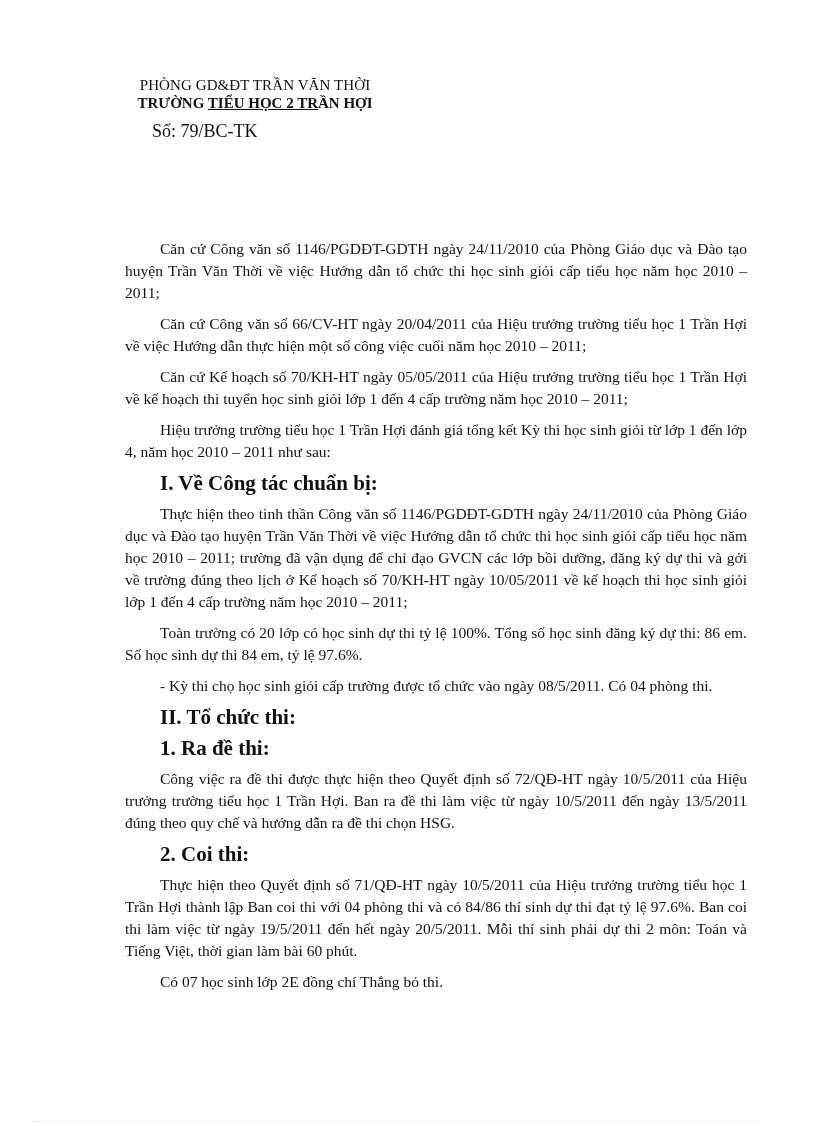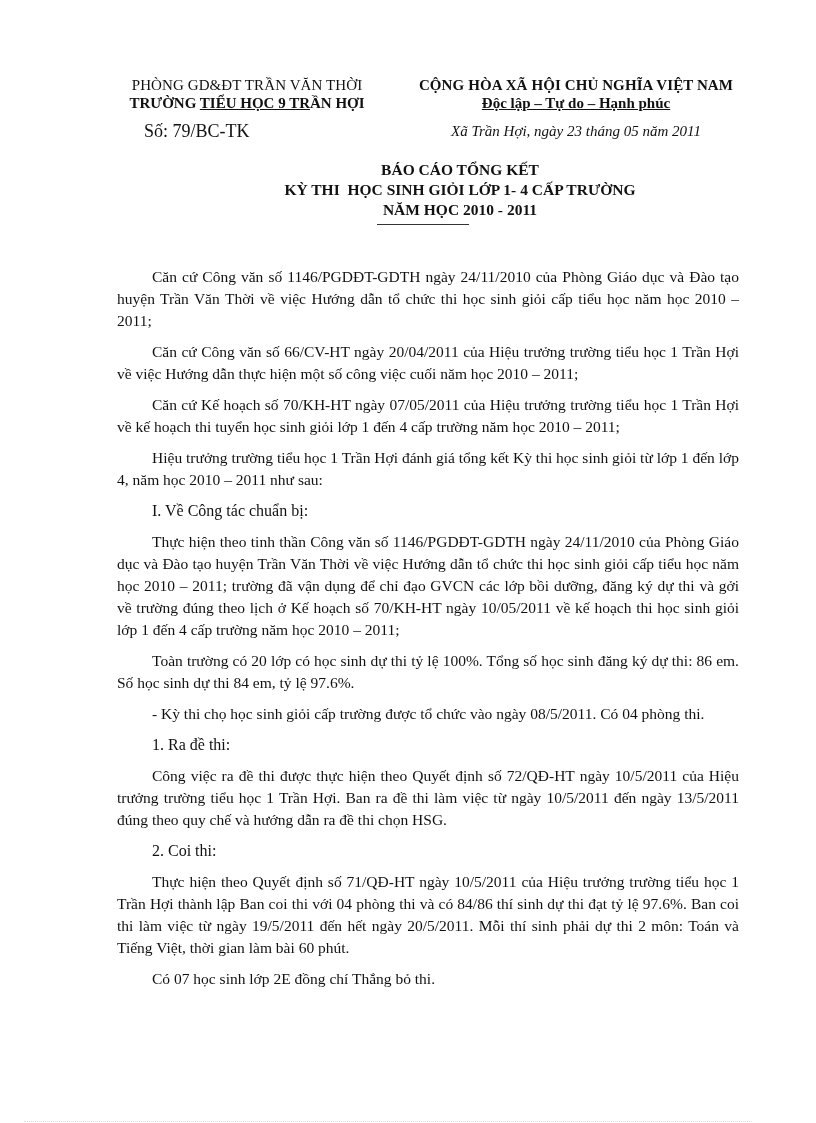--- a/index.html
+++ b/index.html
@@ -10,21 +10,21 @@
     body {
       width: 816px;
       height: 1123px;
       position: relative;
       overflow: hidden;
       font-family: "Liberation Serif", "DejaVu Serif", serif;
       color: #111111;
     }
     .page {
       position: absolute;
-      left: 0; top: 0;
+      left: 8px; top: 0;
       width: 776px; height: 1123px;
     }
     
     .hdr-left {
       position: absolute;
       left: 117px;
       top: 76px;
       width: 260px;
       font-size: 15px;
       line-height: 18px;
@@ -78,78 +78,67 @@
       left: -37px;
     }
     
     .body {
       position: absolute;
       left: 117px;
       top: 238px;
       width: 622px;
       font-size: 15.5px;
       line-height: 22px;
-      margin-top: 28px;
     }
     .body p {
       margin: 0 0 9px 0;
       text-align: justify;
       text-indent: 35px;
     }
     .body h2, .body h3 {
       margin: 0 0 9px 0;
       padding-left: 35px;
-      font-size: 16px;
+      font-size: 21px;
       line-height: 22px;
-      font-weight: normal;
+      font-weight: bold;
     }
     .footer-rule {
       position: absolute;
       left: 24px;
       right: 24px;
       top: 1121px;
       height: 0;
       border-top: 1px dotted #e6d8e6;
     }
   </style>
 </head>
 <body>
 
 <div class="page">
 
   <div class="hdr-left">
     <div class="agency">PHÒNG GD&amp;ĐT TRẦN VĂN THỜI</div>
-    <div class="school"><span>TRƯỜNG </span><span class="ul">TIỂU HỌC 9 TR</span><span>ẦN HỢI</span></div>
+    <div class="school"><span>TRƯỜNG </span><span class="ul">TIỂU HỌC 2 TR</span><span>ẦN HỢI</span></div>
     <div class="docno">Số: 79/BC-TK</div>
   </div>
 
-  <div class="hdr-right">
-    <div class="republic">CỘNG HÒA XÃ HỘI CHỦ NGHĨA VIỆT NAM</div>
-    <div><span class="motto">Độc lập – Tự do – Hạnh phúc</span></div>
-    <div class="place-date">Xã Trần Hợi, ngày 23 tháng 05 năm 2011</div>
-  </div>
 
-  <div class="title">
-    <div>BÁO CÁO TỔNG KẾT</div>
-    <div style="white-space: pre;">KỲ THI  HỌC SINH GIỎI LỚP 1- 4 CẤP TRƯỜNG</div>
-    <div>NĂM HỌC 2010 - 2011</div>
-    <div class="sep"></div>
-  </div>
 
   <div class="body">
     <p>Căn cứ Công văn số 1146/PGDĐT-GDTH  ngày 24/11/2010 của Phòng Giáo dục và Đào tạo huyện Trần Văn Thời về việc Hướng dẫn tổ chức thi học sinh giỏi cấp tiểu học năm học 2010 – 2011;</p>
     <p>Căn cứ Công văn số 66/CV-HT ngày 20/04/2011 của Hiệu trưởng trường tiểu học 1 Trần Hợi về việc Hướng dẫn thực hiện một số công việc cuối năm học 2010 – 2011;</p>
-    <p>Căn cứ Kế hoạch số 70/KH-HT ngày 07/05/2011 của Hiệu trưởng trường tiểu học 1 Trần Hợi về kế hoạch thi tuyển học sinh giỏi lớp 1 đến 4 cấp trường năm học 2010 – 2011;</p>
+    <p>Căn cứ Kế hoạch số 70/KH-HT ngày 05/05/2011 của Hiệu trưởng trường tiểu học 1 Trần Hợi về kế hoạch thi tuyển học sinh giỏi lớp 1 đến 4 cấp trường năm học 2010 – 2011;</p>
     <p>Hiệu trưởng trường tiểu học 1 Trần Hợi đánh giá tổng kết Kỳ thi học sinh giỏi từ lớp 1 đến lớp 4, năm học 2010 – 2011 như sau:</p>
 
     <h2>I. Về Công tác chuẩn bị:</h2>
     <p>Thực hiện theo tinh thần Công văn số 1146/PGDĐT-GDTH ngày 24/11/2010 của Phòng Giáo dục và Đào tạo huyện Trần Văn Thời về việc Hướng dẫn tổ chức thi học sinh giỏi cấp tiểu học năm học 2010 – 2011; trường đã vận dụng để chỉ đạo GVCN các lớp bồi dưỡng, đăng ký dự thi và gởi về trường đúng theo lịch ở Kế hoạch số 70/KH-HT ngày 10/05/2011 về kế hoạch thi học sinh giỏi lớp 1 đến 4 cấp trường năm học 2010 – 2011;</p>
     <p>Toàn trường có 20 lớp có học sinh dự thi tỷ lệ 100%. Tổng số học sinh đăng ký dự thi: 86 em. Số học sinh dự thi 84 em, tỷ lệ 97.6%.</p>
     <p>- Kỳ thi chọ học sinh giỏi cấp trường được tổ chức vào ngày 08/5/2011. Có 04 phòng thi.</p>
 
+    <h2>II. Tổ chức thi:</h2>
     <h3>1. Ra đề thi:</h3>
     <p>Công việc ra đề thi được thực hiện theo Quyết định số 72/QĐ-HT ngày 10/5/2011 của Hiệu trưởng trường tiểu học 1 Trần Hợi. Ban ra đề thi làm việc từ ngày 10/5/2011 đến ngày 13/5/2011 đúng theo quy chế và hướng dẫn ra đề thi chọn HSG.</p>
     <h3>2. Coi thi:</h3>
     <p>Thực hiện theo Quyết định số 71/QĐ-HT ngày 10/5/2011 của Hiệu trưởng trường tiểu học 1 Trần Hợi thành lập Ban coi thi với 04 phòng thi và có 84/86 thí sinh dự thi đạt tỷ lệ 97.6%. Ban coi thi làm việc từ ngày 19/5/2011 đến hết ngày 20/5/2011. Mỗi thí sinh phải dự thi 2 môn: Toán và Tiếng Việt, thời gian làm bài 60 phút.</p>
     <p>Có 07 học sinh lớp 2E đồng chí Thắng  bỏ thi.</p>
   </div>
 
   <div class="footer-rule"></div>
 </div>
 

